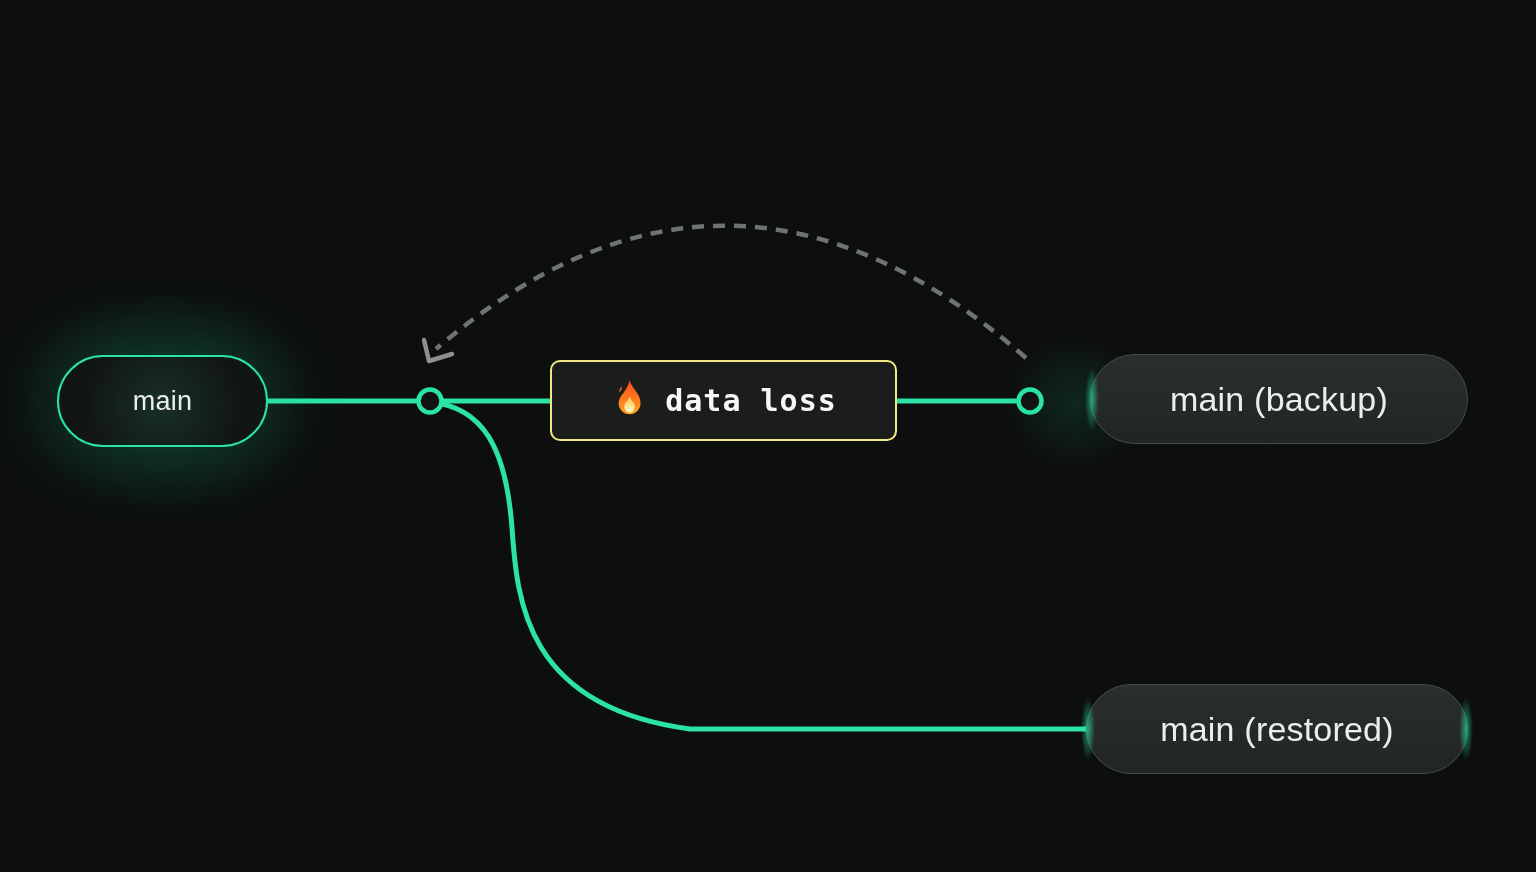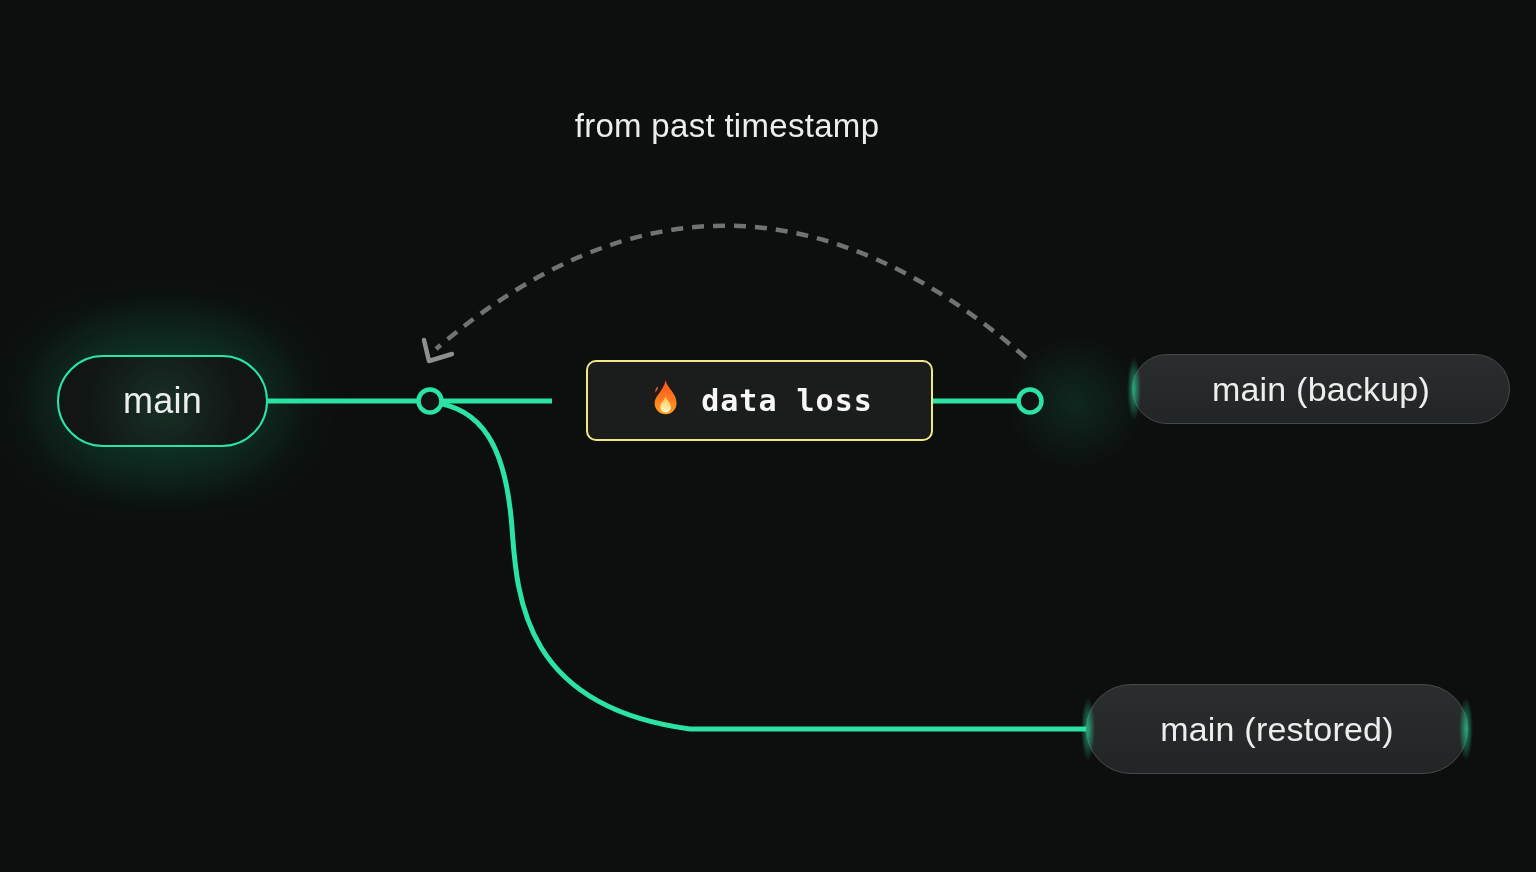--- a/index.html
+++ b/index.html
@@ -43,40 +43,40 @@
   .pill{
     position:absolute;display:flex;align-items:center;justify-content:center;
     border-radius:46px;color:var(--text);font-size:34px;letter-spacing:.2px;
     white-space:nowrap;
   }
   .pill-main{
     left:57px;top:355px;width:211px;height:92px;
     border:2px solid var(--branch-green);
     background:radial-gradient(circle at 50% 55%, rgba(35,92,68,.38), rgba(16,21,19,0) 68%), #111514;
     box-shadow:0 0 75px 20px rgba(24,214,149,.13);
-    font-size:36px;
+    font-size:27px;
   }
   .pill-neutral{
     background:linear-gradient(180deg,#2a2e2f 0%, #222526 100%);
     border:1px solid var(--neutral-pill-border);
   }
-  .pill-backup{left:1132px;top:354px;width:378px;height:70px;border-radius:45px;align-items:center;}
+  .pill-backup{left:1090px;top:354px;width:378px;height:90px;border-radius:45px;align-items:center;}
   .pill-restored{left:1086px;top:684px;width:382px;height:90px;border-radius:45px;align-items:center;}
   .edge-glow{position:absolute;top:50%;transform:translateY(-50%);
     width:14px;height:64px;pointer-events:none;
     background:radial-gradient(ellipse at center, rgba(43,227,162,.65), rgba(43,227,162,0) 70%);}
   .edge-glow.left{left:-6px;}
   .edge-glow.right{right:-6px;}
   
   .loss-box{
     position:absolute;left:550px;top:360px;width:347px;height:81px;
     display:flex;align-items:center;justify-content:center;gap:17px;
     background:#1b1d1c;border:2px solid var(--data-loss-border);border-radius:10px;
     color:#f6f7f6;
-    font-family:"DejaVu Sans Mono", monospace;font-weight:700;font-size:30px;letter-spacing:1px;margin-left:36px;
+    font-family:"DejaVu Sans Mono", monospace;font-weight:700;font-size:30px;letter-spacing:1px;
   }
   .flame{width:38px;height:44px;flex:0 0 auto;}
 </style>
 </head>
 <body>
 
 <div class="stage">
 
   <div class="haze haze-main"></div>
   <div class="haze haze-backup"></div>
@@ -90,21 +90,20 @@
     <path class="wire" d="M 430 402 C 482 407 506 446 512 528 C 517 600 525 707 690 729 L 1090 729"></path>
 
     <path class="arc" d="M 1026 358 Q 729 98 436 349"></path>
     <polyline class="arrow" points="424,340 429,361 452,354"></polyline>
 
     <circle class="dot" cx="430" cy="401" r="11.5"></circle>
     <circle class="dot" cx="1030" cy="401" r="11.5"></circle>
   </svg>
 
   <div class="caption">
-    <div>from past timestamp</div>
   </div>
 
   <div class="pill pill-main">
     <span>main</span>
   </div>
 
   <div class="loss-box">
     <svg class="flame" viewBox="0 0 32 38">
       <defs>
         <linearGradient id="fg1" x1="0" y1="0" x2="0" y2="1">

